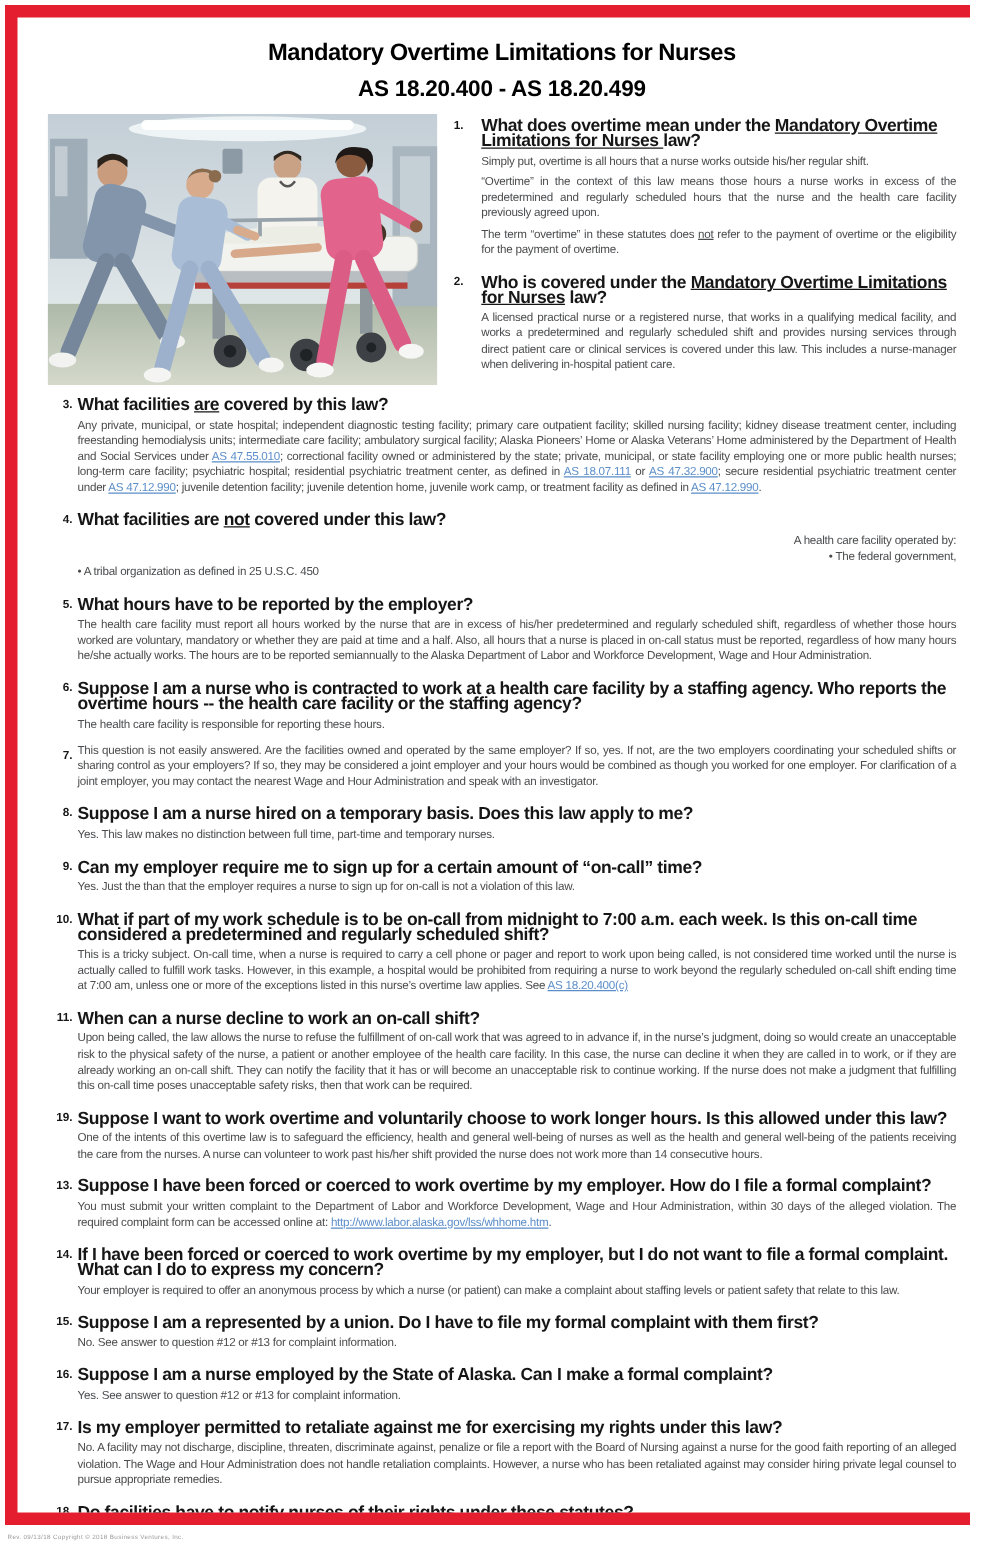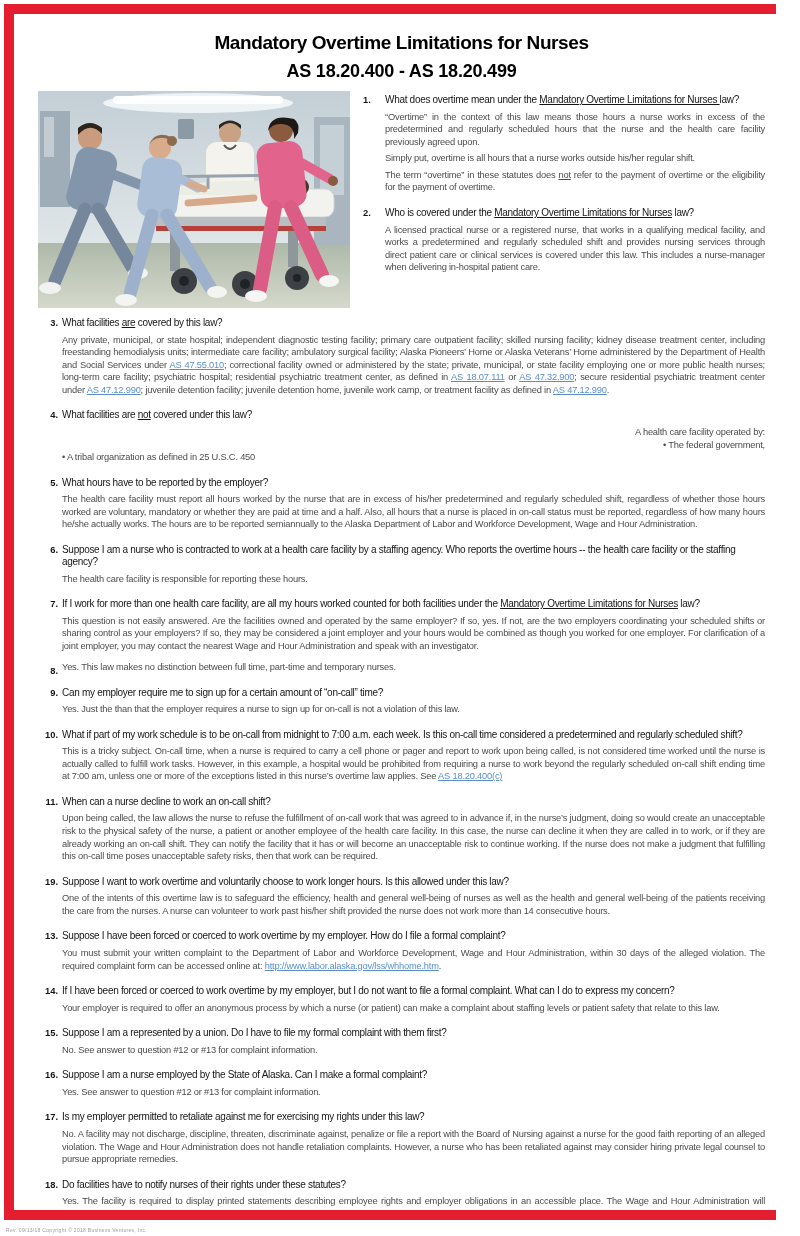--- a/index.html
+++ b/index.html
@@ -16,21 +16,21 @@
   h1.title{font-size:19px;font-weight:700;text-align:center;letter-spacing:-0.4px;color:#000;margin-top:6px;}
   h2.subtitle{font-size:18px;font-weight:700;text-align:center;letter-spacing:-0.2px;color:#000;margin-top:7px;}
   .top-row{display:flex;gap:13px;margin-top:9px;}
   .photo{width:312px;height:217px;flex:none;overflow:hidden;}
   .photo svg{display:block;width:312px;height:217px;}
   .qa-col{flex:1;padding-top:3px;}
   .qa{display:grid;grid-template-columns:20px 1fr;column-gap:4px;}
   .qa-col .qa{grid-template-columns:14px 1fr;column-gap:8px;}
   .qnum{font-size:9.4px;font-weight:700;color:var(--head);text-align:right;line-height:12px;margin-top:9px;}
   .qa-col .qnum{text-align:left;}
-  .qhead{font-size:10px;font-weight:400;color:var(--head);line-height:12px;letter-spacing:-0.3px;margin-top:9px;}
+  .qhead{font-size:14px;font-weight:700;color:var(--head);line-height:12px;letter-spacing:-0.3px;margin-top:9px;}
   .qa-col .qa:first-child .qnum,.qa-col .qa:first-child .qhead{margin-top:0;}
   .qans{margin-top:4.5px;font-size:9.3px;color:var(--body);letter-spacing:-0.2px;}
   .qans p{line-height:12.6px;text-align:justify;margin-bottom:4px;}
   .qans p.tight{margin-bottom:0;text-align:right;}
   .seg-u{text-decoration:underline;}
   .seg-link{color:var(--link);text-decoration:underline;cursor:pointer;}
   .fineprint{position:absolute;left:6px;bottom:3px;font-size:5px;color:#9a9a9a;letter-spacing:.3px;}
 </style>
 </head>
 <body>
@@ -125,22 +125,22 @@
           <ellipse cx="218" cy="205" rx="11" ry="6" fill="#f6f6f4"></ellipse>
           <ellipse cx="291" cy="190" rx="10" ry="6" fill="#f6f6f4"></ellipse>
         </svg>
       </div>
       <div class="qa-col" id="qa-right">
           <div class="qa">
     <div class="qnum">1.</div>
     <div class="qbody">
       <div class="qhead"><span>What does overtime mean under the </span><span class="seg-u">Mandatory Overtime Limitations for Nurses </span><span>law?</span></div>
       <div class="qans">
+                <p><span>Simply put, overtime is all hours that a nurse works outside his/her regular shift.</span></p>
                 <p><span>“Overtime” in the context of this law means those hours a nurse works in excess of the predetermined and regularly scheduled hours that the nurse and the health care facility previously agreed upon.</span></p>
-                <p><span>Simply put, overtime is all hours that a nurse works outside his/her regular shift.</span></p>
                 <p><span>The term “overtime” in these statutes does </span><span class="seg-u">not</span><span> refer to the payment of overtime or the eligibility for the payment of overtime.</span></p>
               </div>
     </div>
   </div>
           <div class="qa">
     <div class="qnum">2.</div>
     <div class="qbody">
       <div class="qhead"><span>Who is covered under the </span><span class="seg-u">Mandatory Overtime Limitations for Nurses</span><span> law?</span></div>
       <div class="qans">
                 <p><span>A licensed practical nurse or a registered nurse, that works in a qualifying medical facility, and works a predetermined and regularly scheduled shift and provides nursing services through direct patient care or clinical services is covered under this law. This includes a nurse-manager when delivering in-hospital patient care.</span></p>
@@ -185,29 +185,29 @@
     <div class="qbody">
       <div class="qhead"><span>Suppose I am a nurse who is contracted to work at a health care facility by a staffing agency. Who reports the overtime hours -- the health care facility or the staffing agency?</span></div>
       <div class="qans">
               <p><span>The health care facility is responsible for reporting these hours.</span></p>
             </div>
     </div>
   </div>
         <div class="qa">
     <div class="qnum">7.</div>
     <div class="qbody">
-      <div class="qhead"><span>If I work for more than one health care facility, are all my hours worked counted for both facilities under the </span><span class="seg-u">Mandatory Overtime Limitations for Nurses</span><span> law?</span></div>
       <div class="qans">
               <p><span>This question is not easily answered. Are the facilities owned and operated by the same employer? If so, yes. If not, are the two employers coordinating your scheduled shifts or sharing control as your employers? If so, they may be considered a joint employer and your hours would be combined as though you worked for one employer. For clarification of a joint employer, you may contact the nearest Wage and Hour Administration and speak with an investigator.</span></p>
             </div>
     </div>
   </div>
         <div class="qa">
     <div class="qnum">8.</div>
     <div class="qbody">
+      <div class="qhead"><span>Suppose I am a nurse hired on a temporary basis. Does this law apply to me?</span></div>
       <div class="qans">
               <p><span>Yes. This law makes no distinction between full time, part-time and temporary nurses.</span></p>
             </div>
     </div>
   </div>
         <div class="qa">
     <div class="qnum">9.</div>
     <div class="qbody">
       <div class="qhead"><span>Can my employer require me to sign up for a certain amount of “on-call” time?</span></div>
       <div class="qans">

